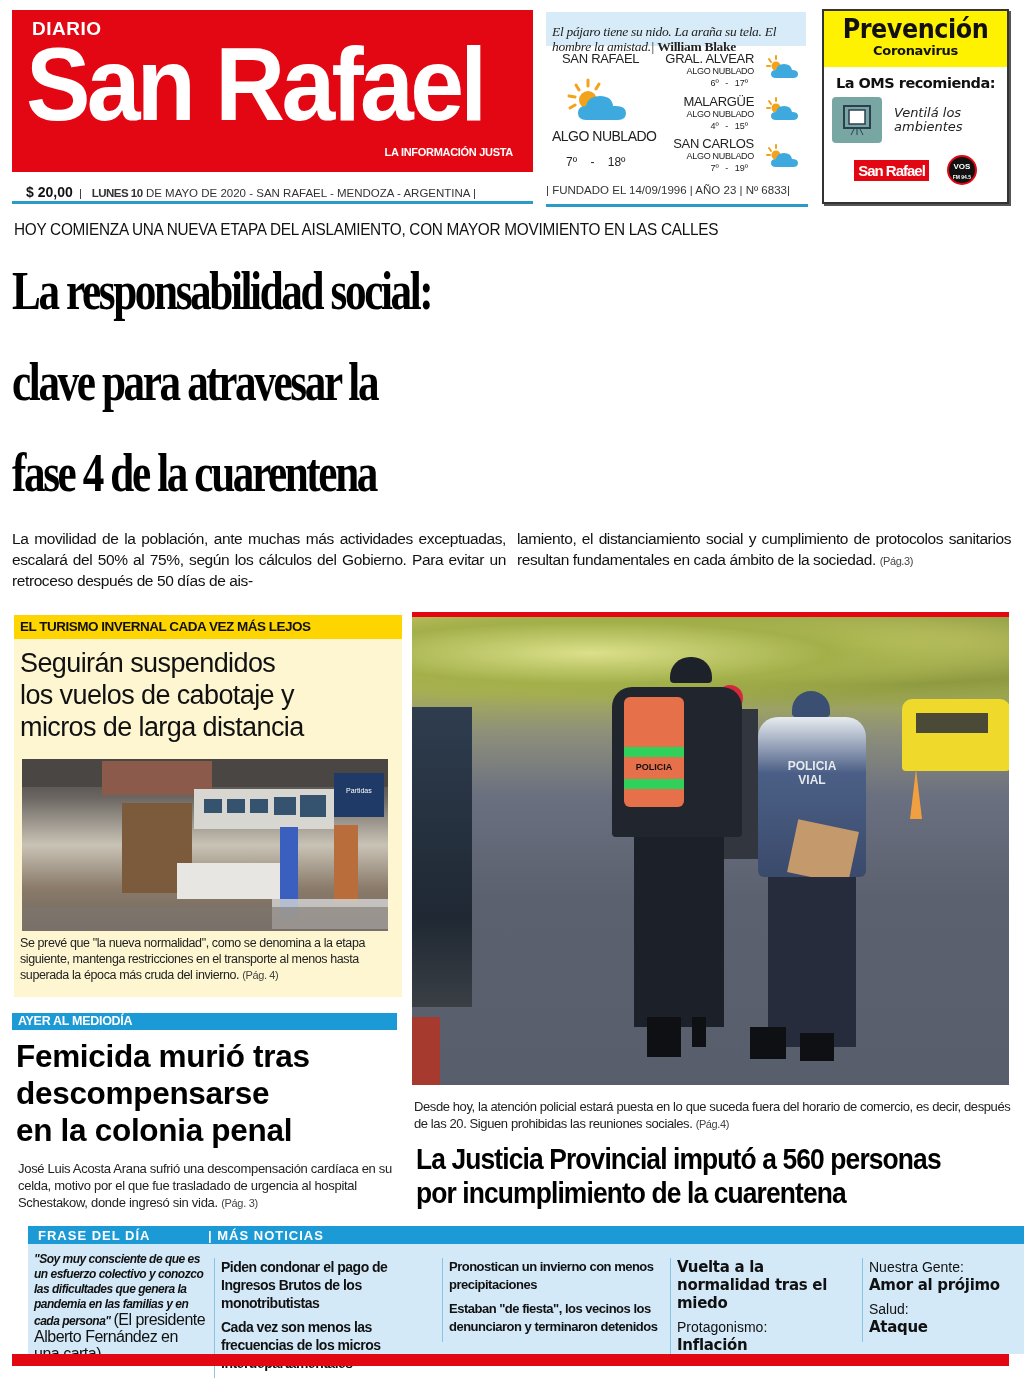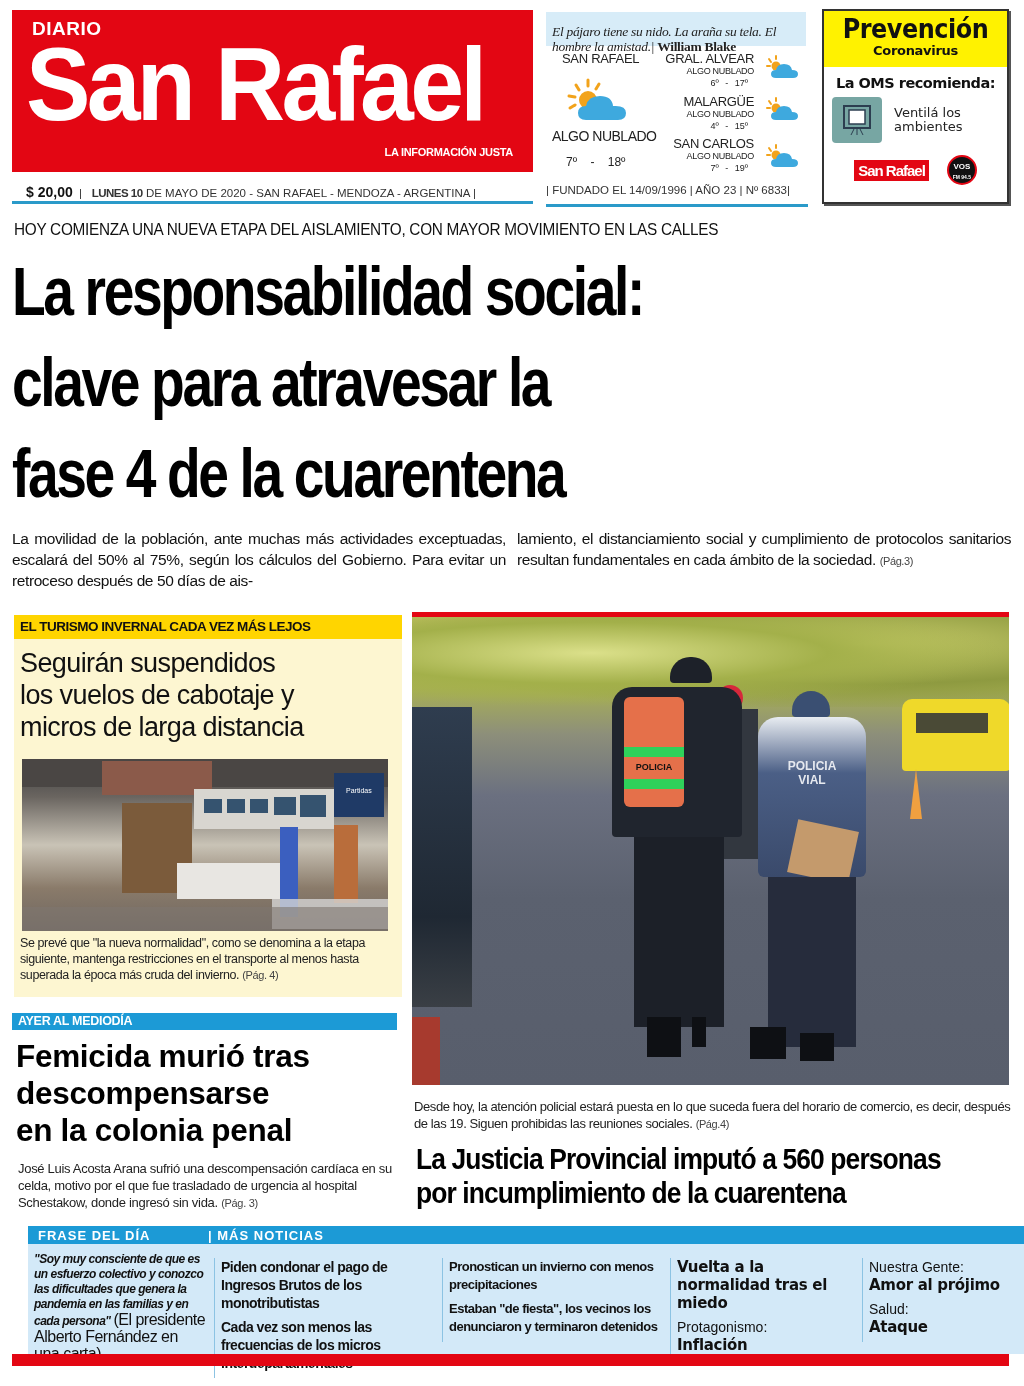--- a/index.html
+++ b/index.html
@@ -33,30 +33,30 @@
   .wx-small-icon { position: absolute; width: 34px; height: 24px; }
 
   .founded { left: 546px; top: 184px; font-size: 11.5px; color: #333; white-space: nowrap; }
 
   
   .prev { left: 822px; top: 9px; width: 187px; height: 195px; border: 2px solid #333; background: #fff; box-shadow: 2px 2px 0 #555; }
   .prev .head { background: #fff200; height: 56px; text-align: center; padding-top: 4px; }
   .prev .head .t1 { font-weight: 700; font-size: 26px; line-height: 28px; color: #111; letter-spacing: -0.5px; font-family: "DejaVu Sans", sans-serif; transform: scaleX(0.92); }
   .prev .head .t2 { font-weight: 700; font-size: 13px; color: #111; letter-spacing: -0.3px; font-family: "DejaVu Sans", sans-serif; }
   .prev .oms { text-align: center; font-weight: 700; font-size: 14.5px; margin-top: 8px; letter-spacing: -0.5px; font-family: "DejaVu Sans", sans-serif; }
-  .prev .tip { display: flex; align-items: center; margin: 6px 0 0 8px; }
+  .prev .tip { display: flex; align-items: center; margin: 6px 0 0 8px; font-style: italic; }
   .prev .tip-icon { width: 50px; height: 46px; background: #77a6a3; border-radius: 4px; display: flex; align-items: center; justify-content: center; }
   .prev .tip-text { margin-left: 12px; font-size: 13px; line-height: 14px; color: #222; font-family: "DejaVu Sans", sans-serif; }
   .prev .logos { display: flex; align-items: center; justify-content: center; gap: 18px; margin-top: 12px; }
   .prev .logo-sr { background: #e30613; color: #fff; font-weight: 700; font-size: 15px; padding: 2px 4px; letter-spacing: -1px; }
   .prev .logo-vos { width: 30px; height: 30px; border-radius: 50%; background: #111; color: #fff; font-size: 8px; font-weight: 700; text-align: center; line-height: 10px; padding-top: 5px; border: 2px solid #e30613; }
 
   
   .kicker { left: 14px; top: 220px; font-size: 16.5px; color: #111; letter-spacing: -0.3px; transform: scaleX(0.93); transform-origin: left; white-space: nowrap; }
-  .headline { left: 12px; top: 246px; width: 1010px; font-weight: 700; font-size: 69px; line-height: 91px; color: #000; letter-spacing: -3px; }
+  .headline { left: 12px; top: 246px; width: 1010px; font-weight: 700; font-size: 54px; line-height: 91px; color: #000; letter-spacing: -3px; font-family: Liberation Serif, serif; }
   .headline span { display: block; white-space: nowrap; transform: scaleX(0.8); transform-origin: left; }
 
   .lead { top: 528px; font-size: 15.5px; line-height: 21px; color: #111; letter-spacing: -0.4px; }
   .lead .pag { font-size: 11px; color: #444; }
 
   
   .box-yellow { left: 14px; top: 615px; width: 388px; height: 382px; background: #fdf6d1; }
   .label-yellow { background: #ffd500; height: 24px; padding: 4px 6px 0; font-weight: 700; font-size: 13.5px; letter-spacing: -0.5px; color: #111; white-space: nowrap; }
   .story1-title { position: absolute; left: 6px; top: 32px; font-size: 27px; line-height: 32px; color: #111; letter-spacing: -0.6px; }
   .airport { position: absolute; left: 6px; top: 142px; width: 370px; height: 176px; background: linear-gradient(180deg, #3b3c3f 0%, #6a6560 22%, #c9c3b6 50%, #8a7b6a 75%, #6e6660 100%); overflow: hidden; border: 2px solid #fdf6d1; }
@@ -291,21 +291,21 @@
       <div>POLICIA</div>
       <div>VIAL</div>
     </div>
     <div style="position:absolute; left:380px; top:208px; width:62px; height:54px; background:#c49a6c; transform:rotate(12deg);"></div>
     <div style="position:absolute; left:356px; top:260px; width:88px; height:170px; background:#262c3c;"></div>
     <div style="position:absolute; left:338px; top:410px; width:36px; height:32px; background:#0e1014;"></div>
     <div style="position:absolute; left:388px; top:416px; width:34px; height:28px; background:#0e1014;"></div>
   </div>
 </div>
 <div class="abs photo-caption">
-  <span>Desde hoy, la atención policial estará puesta en lo que suceda fuera del horario de comercio, es decir, después de las 19. Siguen prohibidas las reuniones sociales.</span>
+  <span>Desde hoy, la atención policial estará puesta en lo que suceda fuera del horario de comercio, es decir, después de las 20. Siguen prohibidas las reuniones sociales.</span>
   <span class="pag-s">(Pág.4)</span>
 </div>
 <a class="abs story3-title">
   <div>La Justicia Provincial imputó a 560 personas</div>
   <div>por incumplimiento de la cuarentena</div>
 </a>
 
 <div class="abs footer">
   <div class="footer-head">
     <span style="left:10px;">FRASE DEL DÍA</span>

